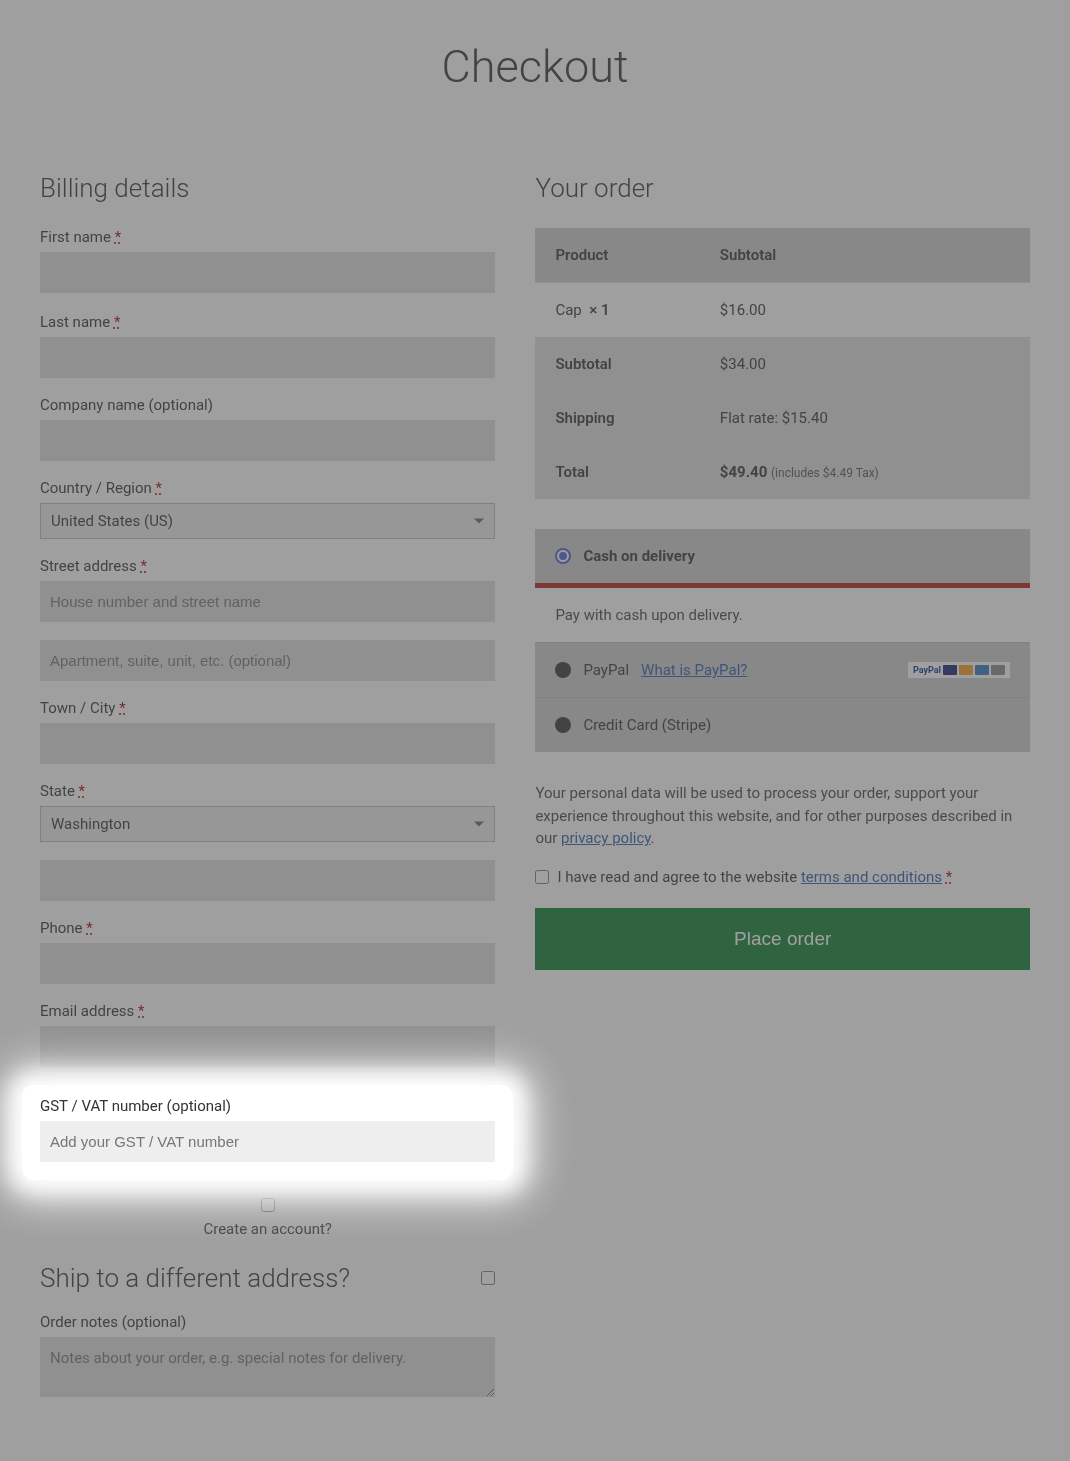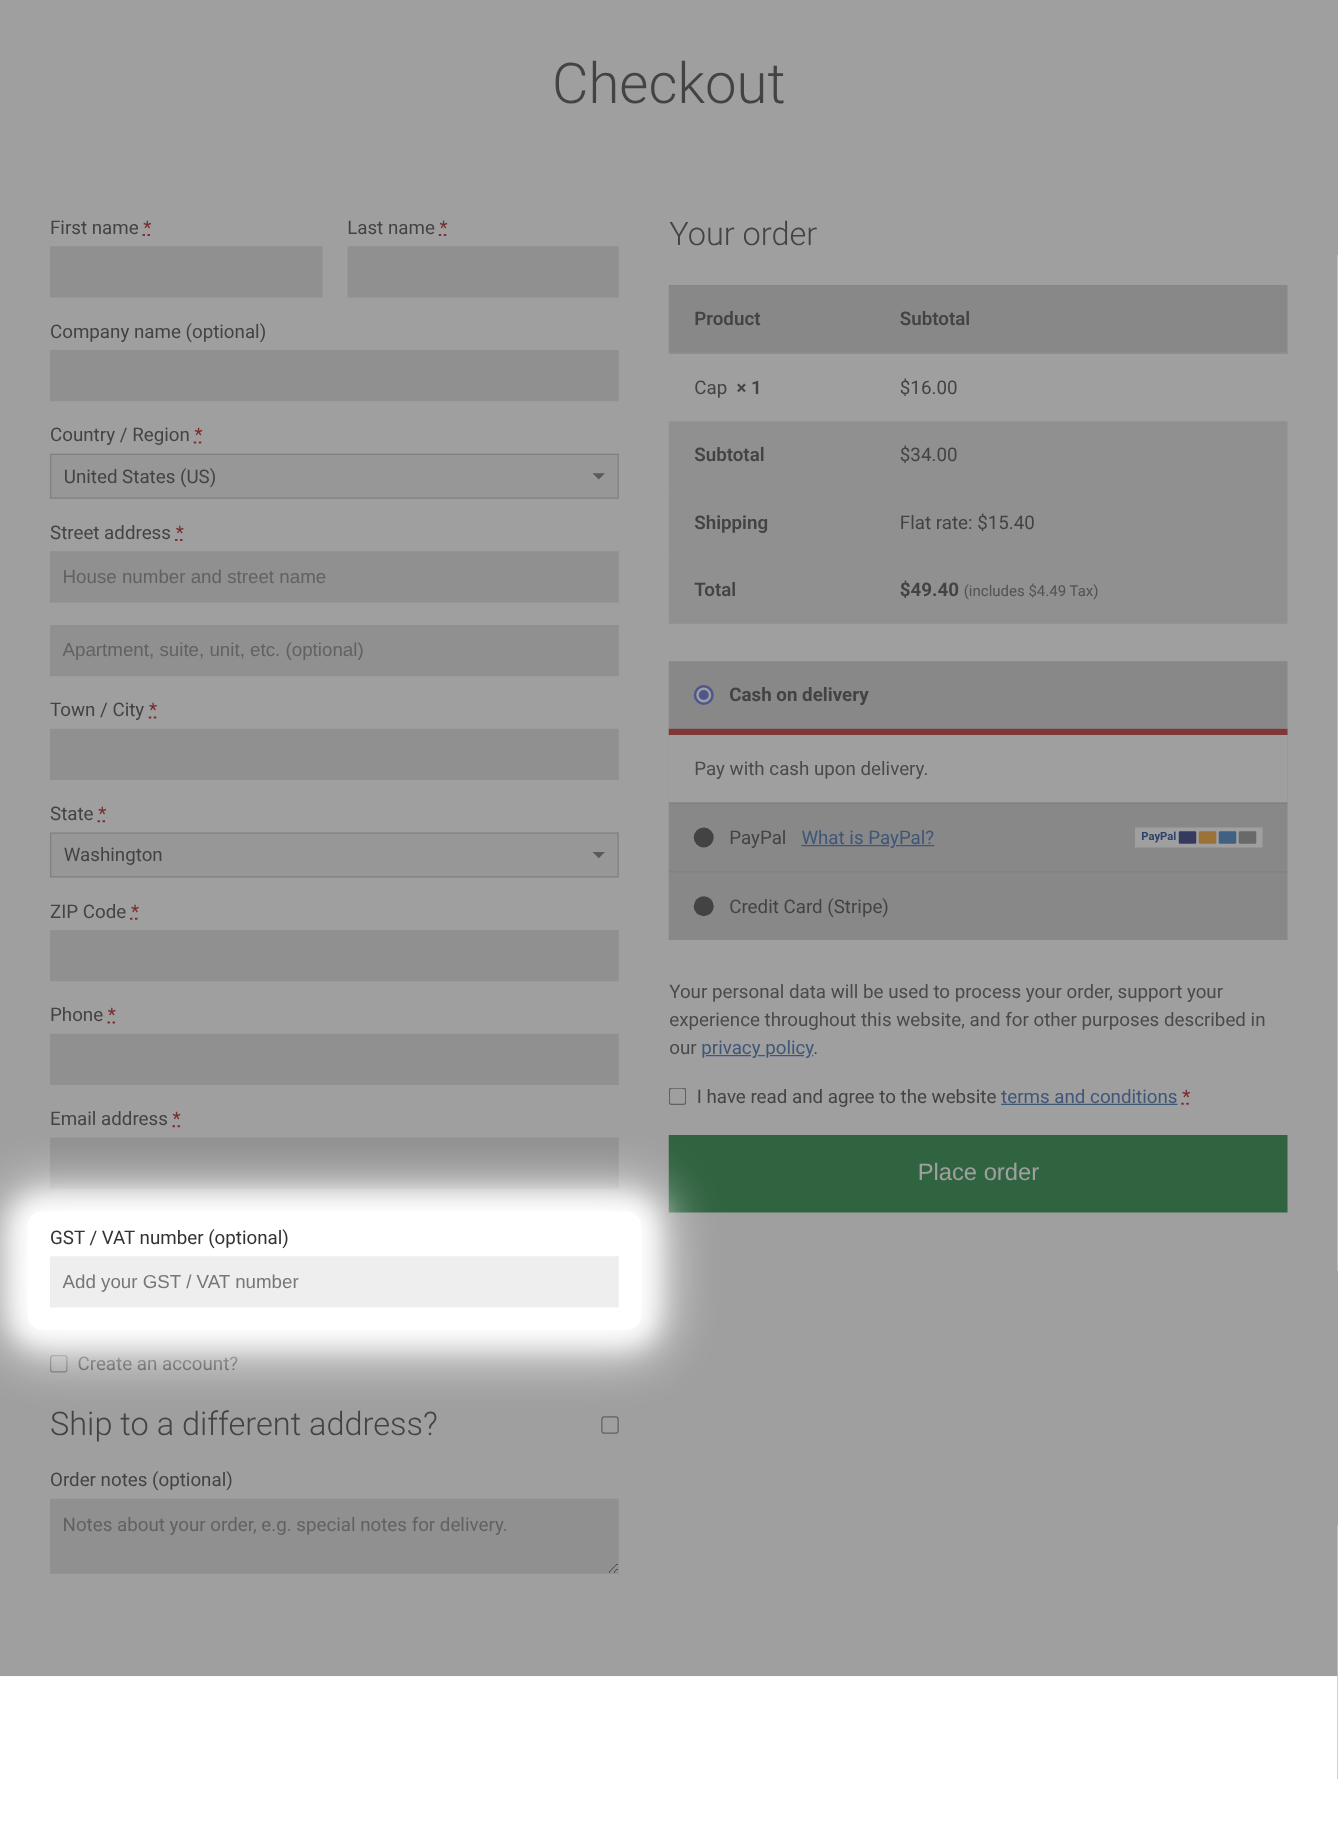--- a/index.html
+++ b/index.html
@@ -18,21 +18,21 @@
       font-size: 45px;
       font-weight: 300;
       text-align: center;
       margin: 20px 0 80px;
       color: #333;
     }
     .columns { display: flex; gap: 40px; }
     .col-left { flex: 0 0 46%; }
     .col-right { flex: 1; }
     h3 { font-size: 26px; font-weight: 300; margin-bottom: 25px; color: #333; }
-    .form-row { margin-bottom: 18px; }
+    .form-row { margin-bottom: 18px; flex-direction: column; }
     .form-row.half-wrap { display: flex; gap: 20px; }
     .form-row.half-wrap .field { flex: 1; }
     label.lbl {
       display: block;
       font-size: 15px;
       color: #333;
       margin-bottom: 6px;
     }
     .req { color: #a00; text-decoration: underline dotted; }
     input[type="text"], input[type="email"], input[type="tel"], textarea {
@@ -185,20 +185,21 @@
   </style>
 </head>
 <body>
 
 <div class="content">
   <h1 class="page-title">Checkout</h1>
 
   <div class="columns">
 
     <div class="col-left">
+      <h3>Billing details</h3>
 
       <div class="form-row half-wrap">
         <div class="field">
           <label class="lbl"><span>First name</span> <span class="req">*</span></label>
           <input type="text" style="">
         </div>
         <div class="field">
           <label class="lbl"><span>Last name</span> <span class="req">*</span></label>
           <input type="text" style="">
         </div>
@@ -226,21 +227,20 @@
         <label class="lbl"><span>Town / City</span> <span class="req">*</span></label>
         <input type="text" style="">
       </div>
 
       <div class="form-row">
         <label class="lbl"><span>State</span> <span class="req">*</span></label>
         <div class="select-box">Washington</div>
       </div>
 
       <div class="form-row">
-        <label class="lbl"><span>ZIP Code</span> <span class="req">*</span></label>
         <input type="text" style="">
       </div>
 
       <div class="form-row">
         <label class="lbl"><span>Phone</span> <span class="req">*</span></label>
         <input type="tel" style="">
       </div>
 
       <div class="form-row">
         <label class="lbl"><span>Email address</span> <span class="req">*</span></label>

